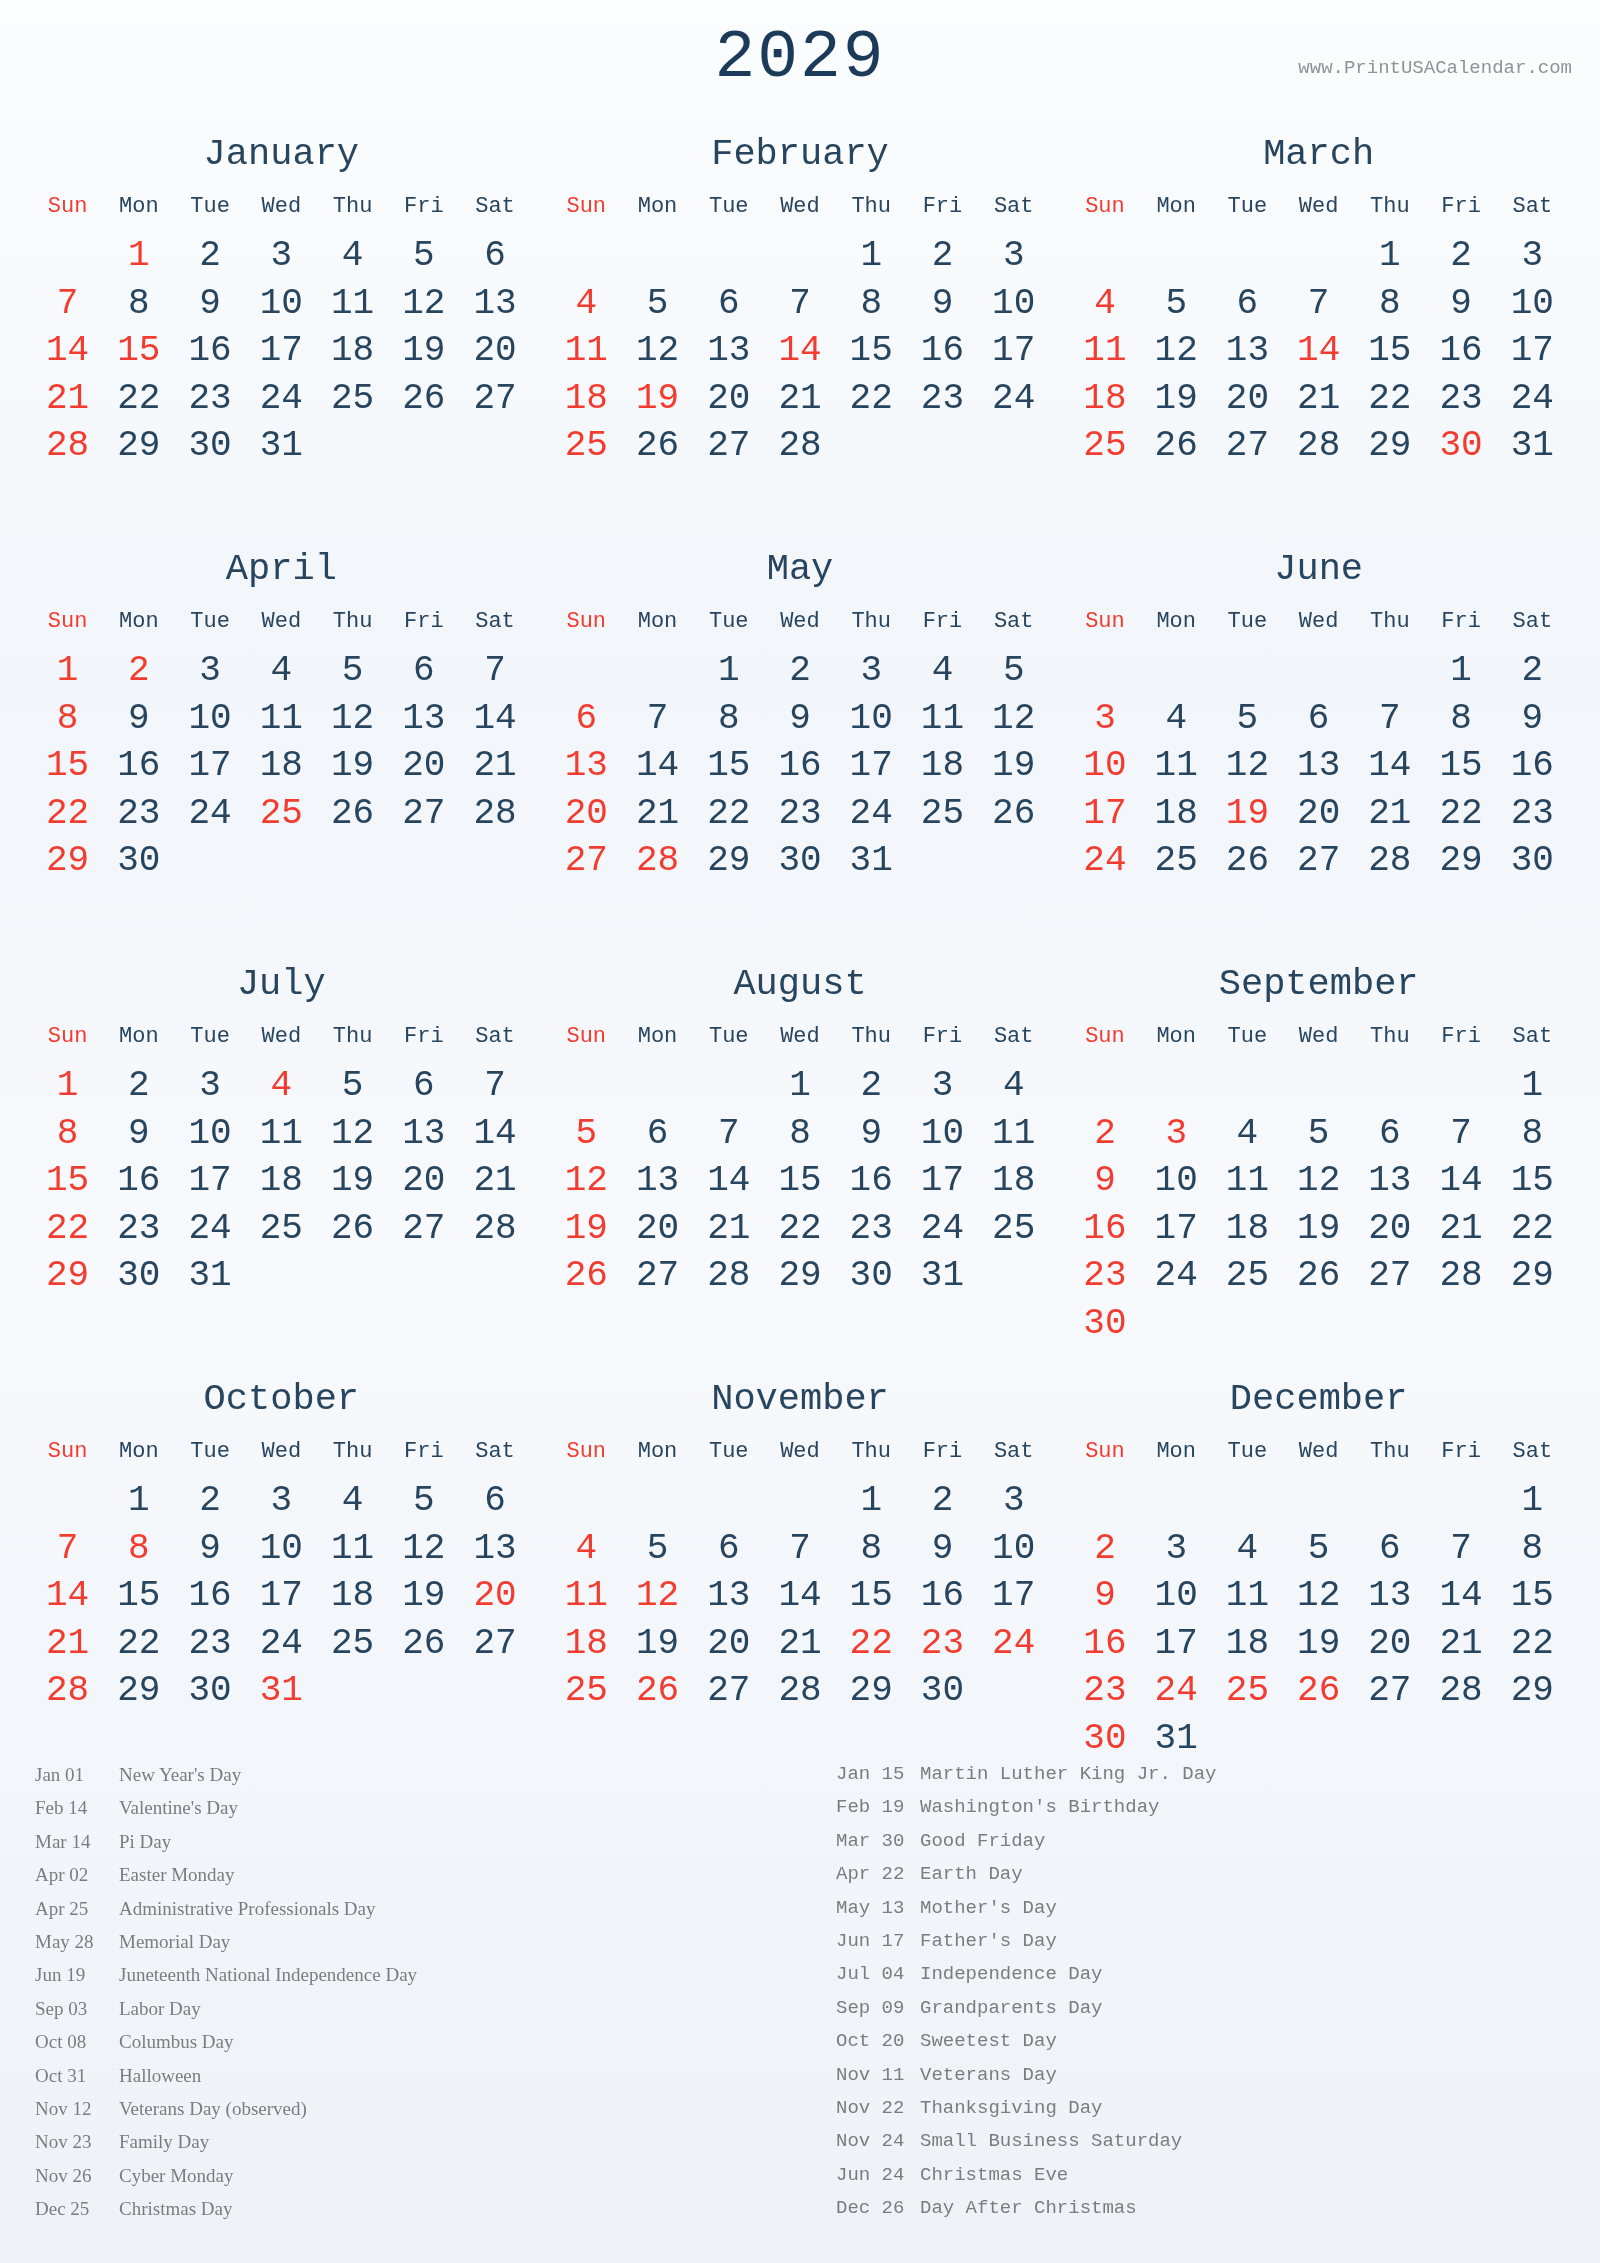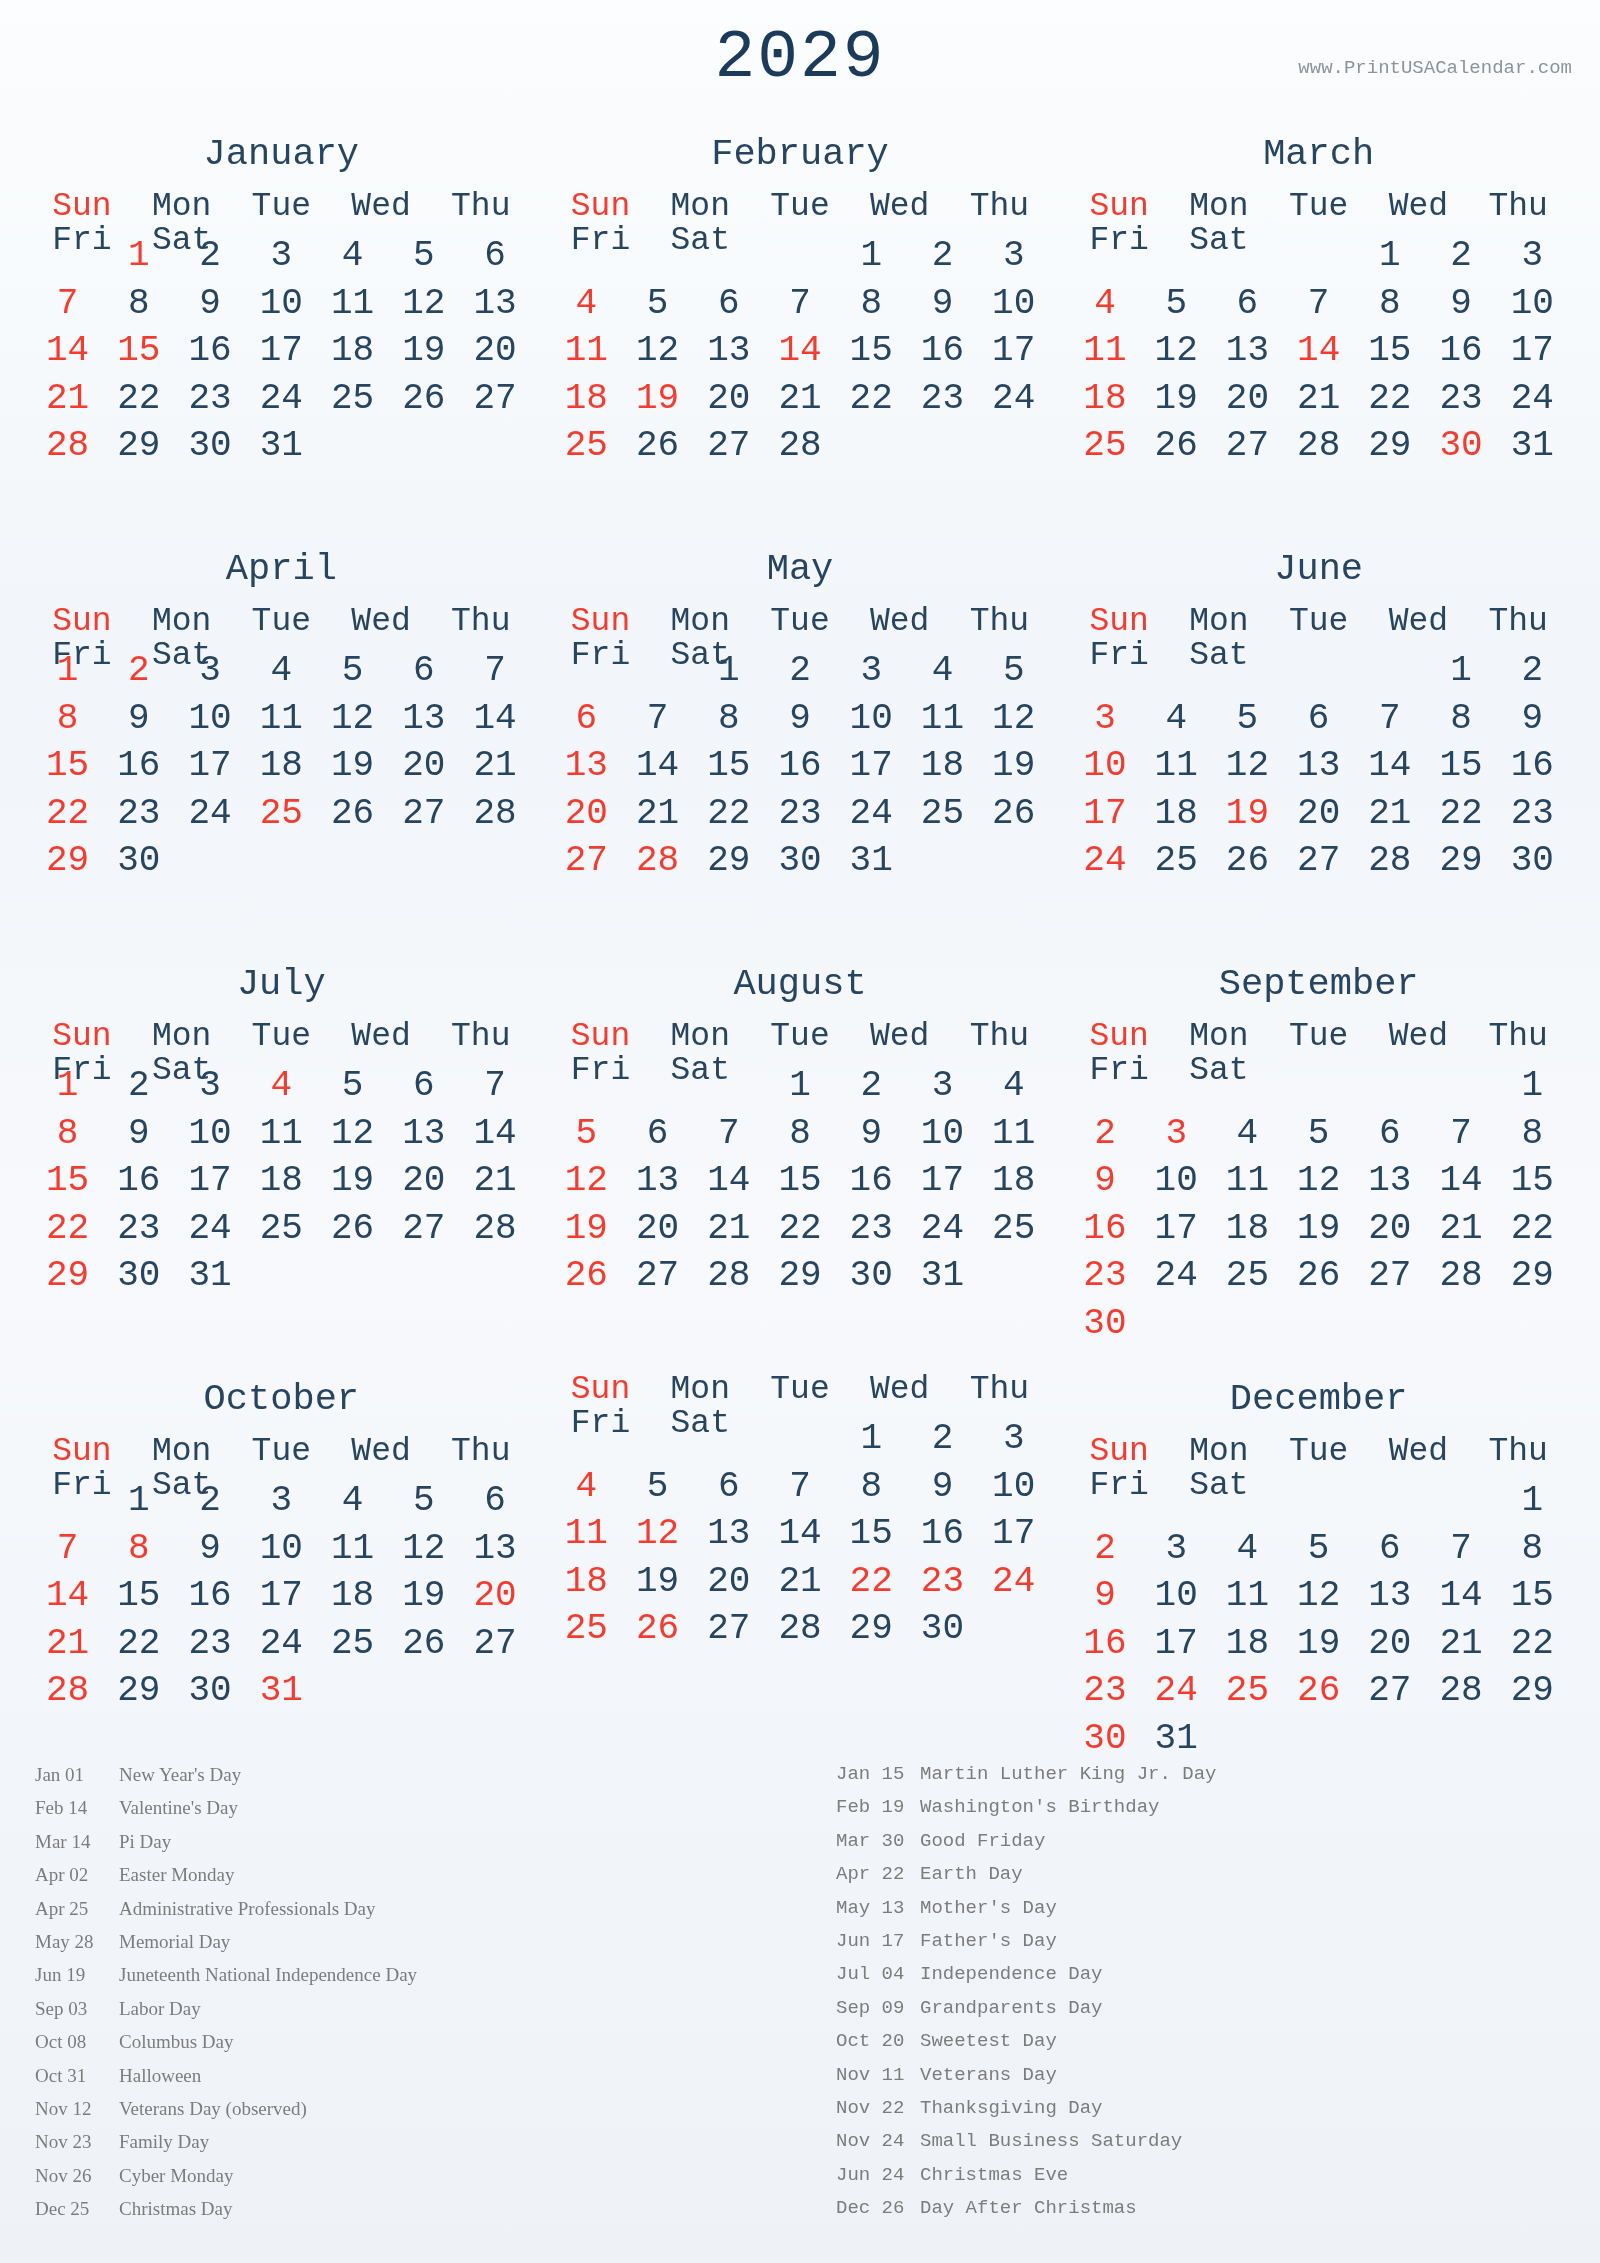--- a/index.html
+++ b/index.html
@@ -24,23 +24,23 @@
     position: absolute; top: 128px; left: 32px; width: 1536px;
     display: grid; grid-template-columns: repeat(3, 1fr);
     column-gap: 20px; grid-auto-rows: 415px;
   }
   .month { overflow: visible; }
   .m-title {
     text-align: center; font-size: 37px; height: 40px; line-height: 40px;
     margin: 6px 0 16px 0; color: #27455f;
   }
   .dow {
-    display: grid; grid-template-columns: repeat(5, 1fr);
+    display: grid; grid-template-columns: repeat(7, 1fr);
     height: 34px; line-height: 34px; margin-bottom: 8px;
-    font-size: 33px; color: #27455f; text-align: center;
+    font-size: 22px; color: #27455f; text-align: center;
   }
   .cells {
     display: grid; grid-template-columns: repeat(7, 1fr);
     grid-auto-rows: 47.6px; font-size: 36px; color: #27455f; text-align: center;
   }
   .cell { line-height: 47.6px; }
   .red { color: #f23c30; }
   .holidays {
     position: absolute; top: 1758px; left: 35px; width: 1530px;
     font-size: 19px; color: #7c7c7c;
@@ -522,20 +522,21 @@
         <div class="cell">25</div>
         <div class="cell">26</div>
         <div class="cell">27</div>
         <div class="cell red">28</div>
         <div class="cell">29</div>
         <div class="cell">30</div>
         <div class="cell red">31</div>
       </div>
   </div>
     <div class="month">
+    <div class="m-title">November</div>
     <div class="dow">
         <div class="dw red">Sun</div>
         <div class="dw">Mon</div>
         <div class="dw">Tue</div>
         <div class="dw">Wed</div>
         <div class="dw">Thu</div>
         <div class="dw">Fri</div>
         <div class="dw">Sat</div>
       </div>
     <div class="cells">

